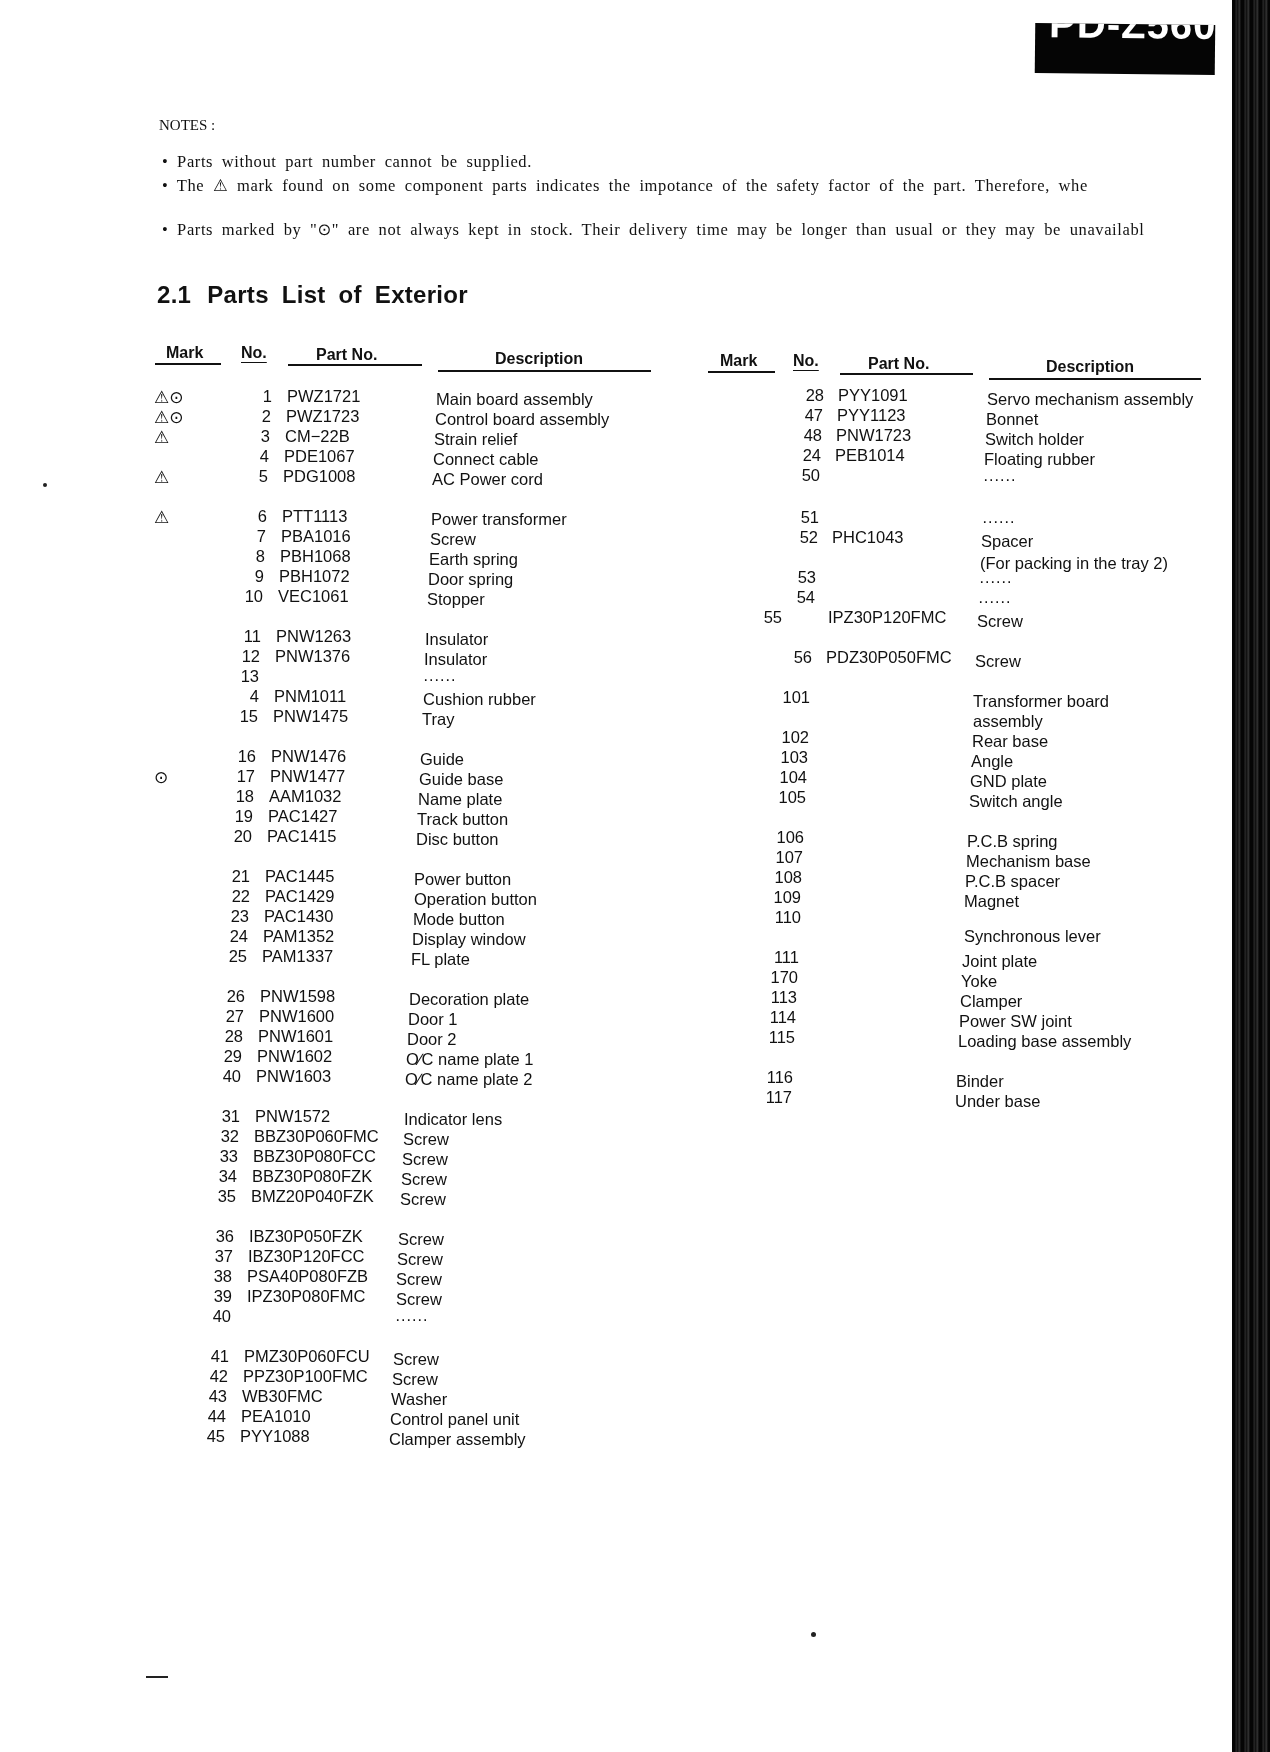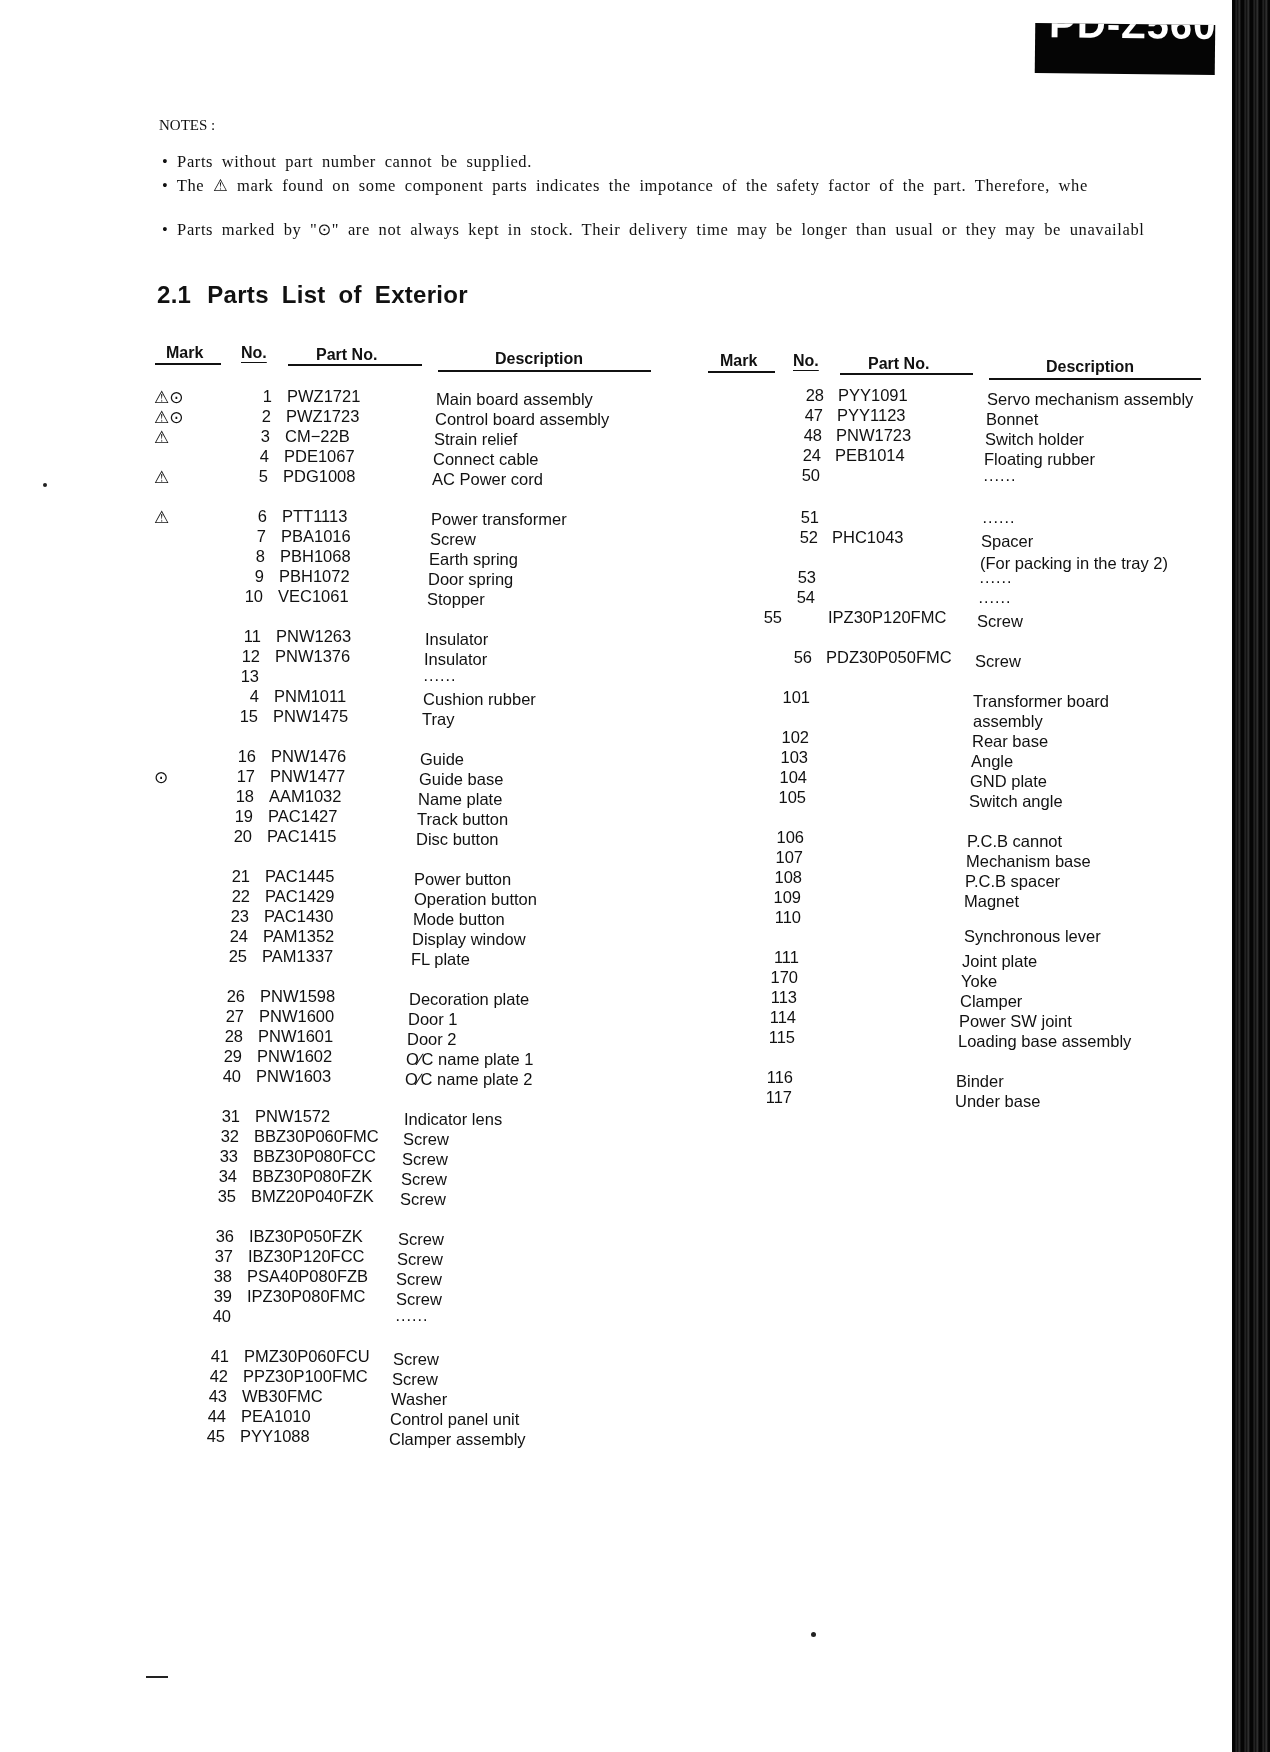--- a/index.html
+++ b/index.html
@@ -440,21 +440,21 @@
       <span class="desc" style="left:970px; top:4px">GND plate</span>
     </div>
     <div class="row" style="top: 788px; left: 0px;">
       <span class="no" style="left:766px">105</span>
       <span class="pn" style="left:820px"></span>
       <span class="desc" style="left:969px; top:4px">Switch angle</span>
     </div>
     <div class="row" style="top: 828px; left: 0px;">
       <span class="no" style="left:764px">106</span>
       <span class="pn" style="left:818px"></span>
-      <span class="desc" style="left:967px; top:4px">P.C.B cannot</span>
+      <span class="desc" style="left:967px; top:4px">P.C.B spring</span>
     </div>
     <div class="row" style="top: 848px; left: 0px;">
       <span class="no" style="left:763px">107</span>
       <span class="pn" style="left:817px"></span>
       <span class="desc" style="left:966px; top:4px">Mechanism base</span>
     </div>
     <div class="row" style="top: 868px; left: 0px;">
       <span class="no" style="left:762px">108</span>
       <span class="pn" style="left:816px"></span>
       <span class="desc" style="left:965px; top:4px">P.C.B spacer</span>

